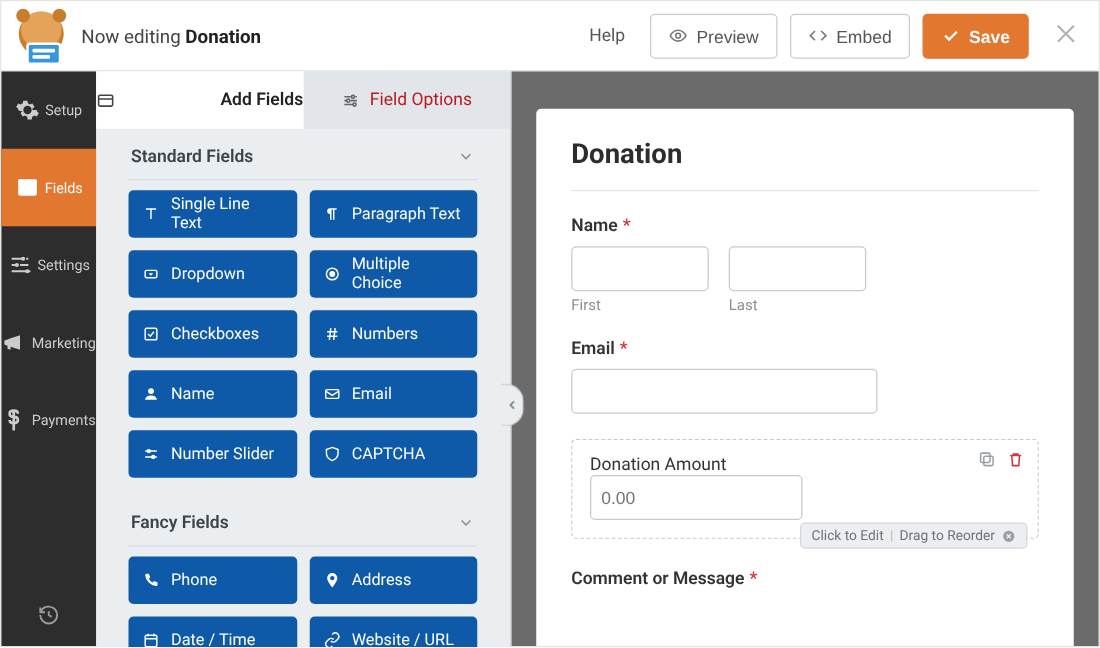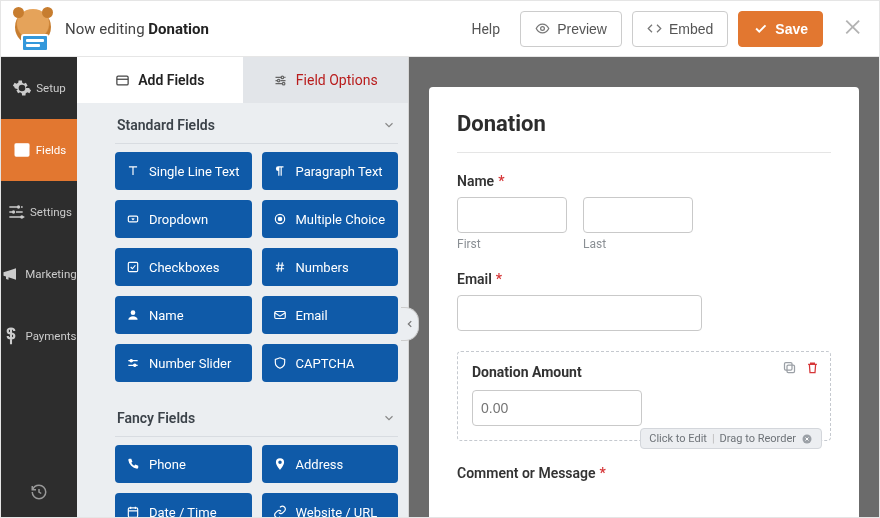--- a/index.html
+++ b/index.html
@@ -36,24 +36,24 @@
   .rail-item.active { background:#e27730; color:#fff; }
   .rail-item.active svg { fill:#fff; }
   .rail-spacer { flex:1; }
   .rail-bottom { height:50px; display:flex; align-items:center; justify-content:center; color:#999; cursor:pointer; }
   .rail-bottom svg { width:18px; height:18px; }
 
   
   .panel { width: 332px; background:#ebeef1; display:flex; flex-direction:column; border-right:1px solid #d6d6d6; position:relative; }
   .panel-tabs { display:flex; height:46px; }
   .ptab { flex:1; display:flex; align-items:center; justify-content:center; gap:8px; font-size:14px; color:#b91c1c; cursor:pointer; background:#e2e5e9; }
-  .ptab.active { background:#fff; font-weight:600; color:#222; }
+  .ptab.active { background:#fff; font-weight:600; color:#222;justify-content:space-between; }
   .ptab svg { width:15px; height:15px; }
 
-  .panel-body { flex:1; overflow-y:auto; padding: 0 8px 16px; margin-left: 28px; }
+  .panel-body { flex:1; overflow-y:auto; padding: 0 24px 16px; }
   .section-head { display:flex; align-items:center; justify-content:space-between; padding: 14px 4px 10px; font-size:14px; font-weight:600; color:#3c434a; cursor:pointer; }
   .section-head svg { width:14px; height:14px; stroke:#888; }
   .hr { border:none; border-top:1px solid #d8dce1; margin:0 2px 4px; }
 
   .field-grid { display:grid; grid-template-columns: 1fr 1fr; gap:10px; padding: 4px 2px 4px; }
   .field-btn { height:38px; background:#0f5aa8; color:#fff; border-radius:4px; display:flex; align-items:center; gap:9px; padding:0 11px; font-size:13px; cursor:pointer; }
   .field-btn svg { width:14px; height:14px; flex-shrink:0; }
 
   
   .collapse-handle { position:absolute; right:-11px; top: 250px; width:18px; height:34px; background:#ebeef1; border:1px solid #ccc; border-left:none; border-radius:0 14px 14px 0; display:flex; align-items:center; justify-content:center; color:#777; cursor:pointer; z-index:5; }
@@ -350,21 +350,21 @@
         <div class="donation-field">
           <div class="actions">
             <svg viewBox="0 0 24 24" fill="none" stroke="#9ba0a6" stroke-width="2">
                 <rect x="8" y="8" width="12" height="12" rx="2"></rect>
                 <rect x="4" y="4" width="12" height="12" rx="2"></rect>
               </svg>
             <svg viewBox="0 0 24 24" fill="none" stroke="#d63638" stroke-width="2">
                 <path d="M5 7h14M9 7V5h6v2M7 7l1 13h8l1-13"></path>
               </svg>
           </div>
-          <div class="field-label" style="font-weight:700;color:#333;margin-bottom:10px">Donation Amount</div>
+          <div class="field-label" style="font-weight:400;color:#333;margin-bottom:0">Donation Amount</div>
           <input class="text-input amt-input" placeholder="0.00" style="">
           <div class="hint-pill">
             <span>Click to Edit</span>
               <span class="sep">|</span>
               <span>Drag to Reorder</span>
             <svg viewBox="0 0 24 24" fill="#9ba0a6">
                 <circle cx="12" cy="12" r="9"></circle>
                 <path d="M9 9l6 6M15 9l-6 6" stroke="#fff" stroke-width="2"></path>
               </svg>
           </div>

